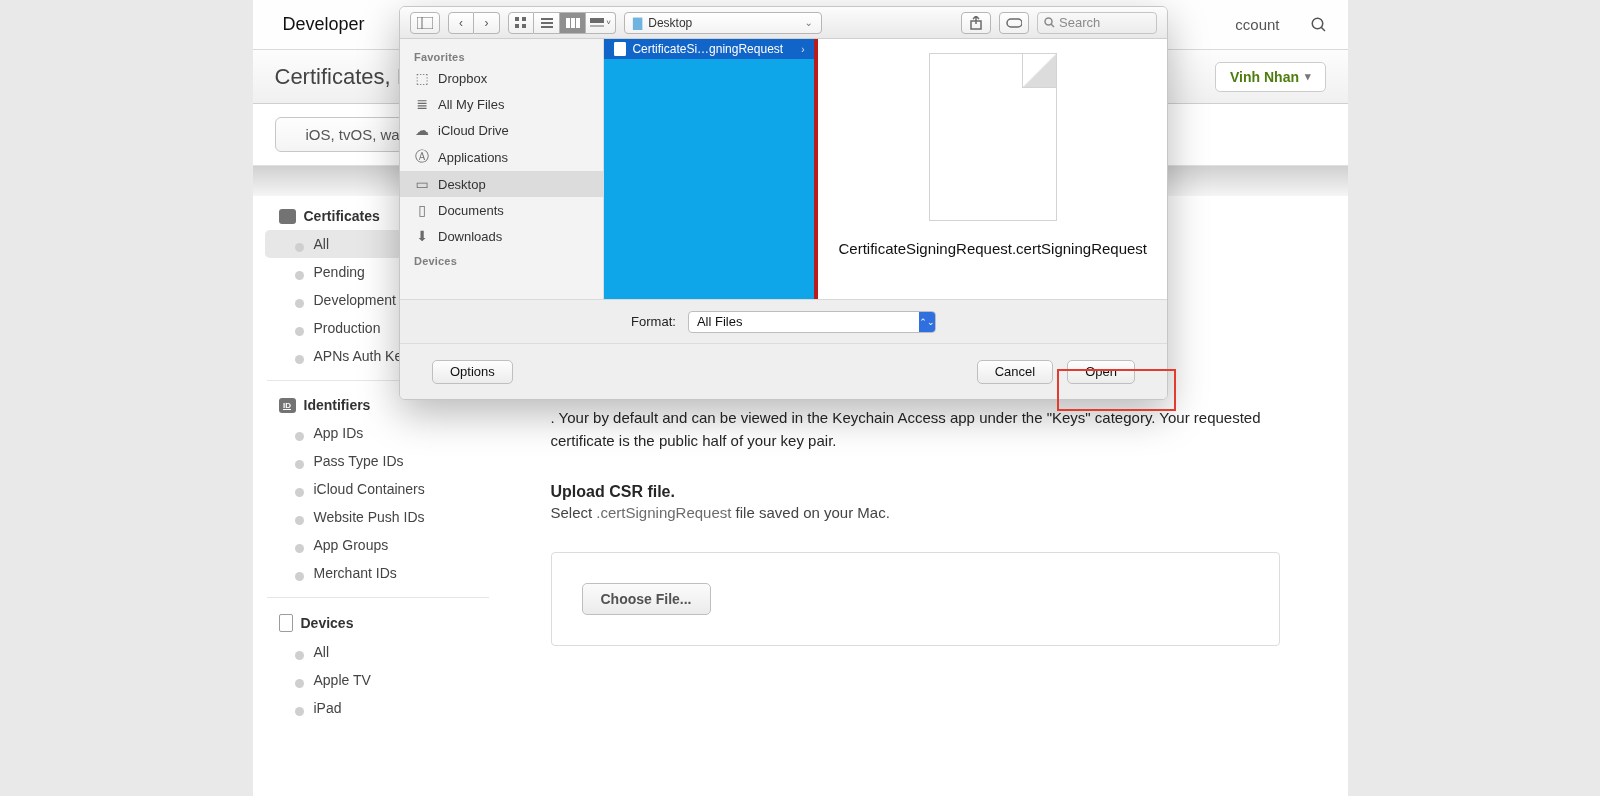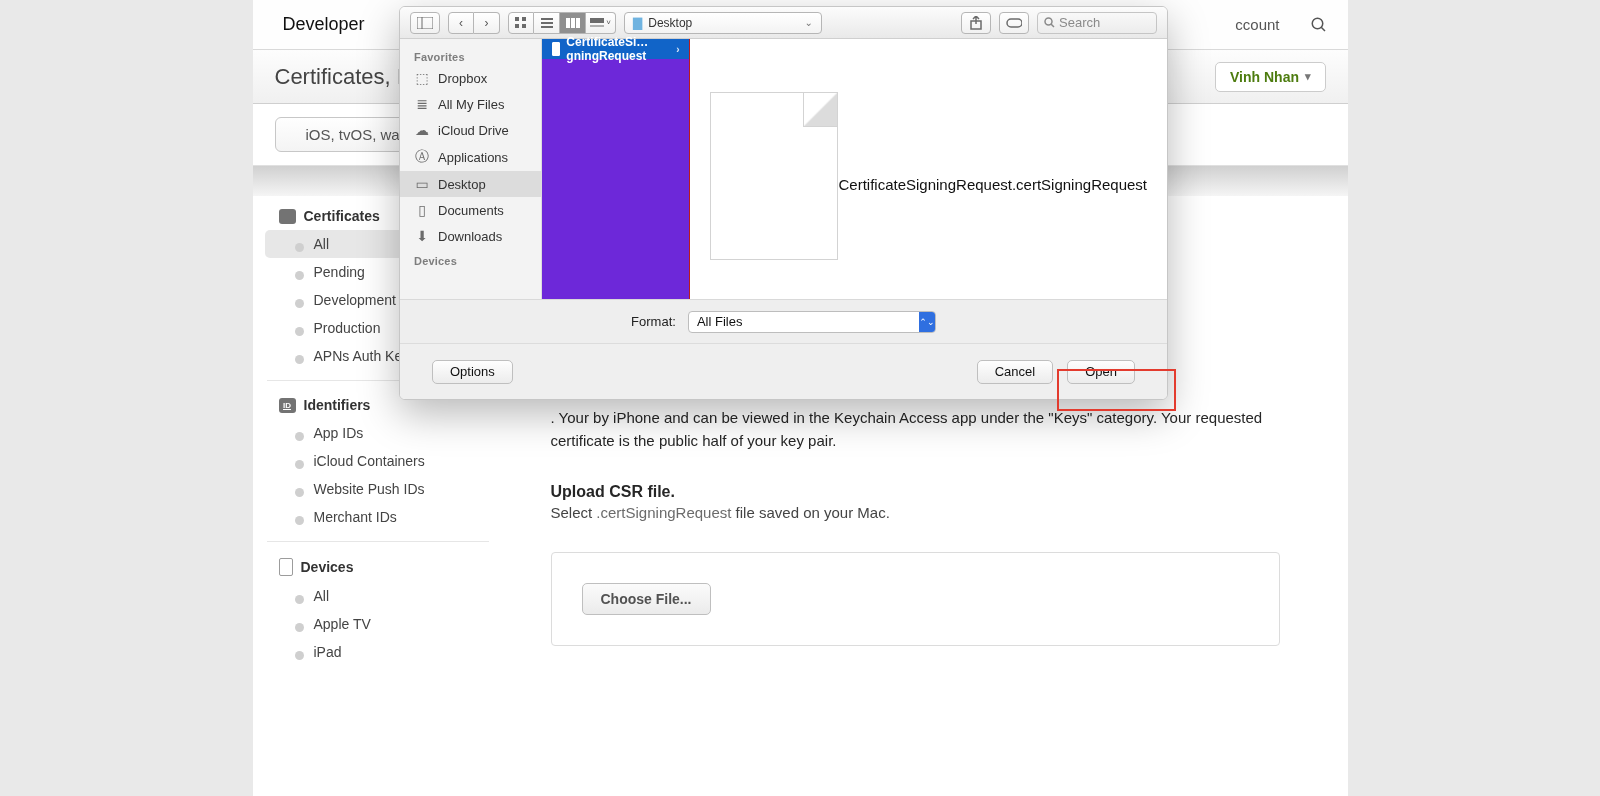--- a/index.html
+++ b/index.html
@@ -67,25 +67,25 @@
   .fsearch{flex:1;max-width:120px;height:22px;border:1px solid #c5c5c5;border-radius:4px;display:flex;align-items:center;padding:0 6px;font-size:13px;color:#8a8a8a;gap:4px;text-align:right;}
   .spacer{flex:1;}
 
   
   .fbrowse{display:flex;height:260px;}
   .fav{width:214px;border-right:1px solid #dcdcdc;background:#f3f3f3;padding:6px 0;font-size:13px;overflow:hidden;}
   .fav .hdr{color:#7d7d7d;font-weight:600;font-size:11px;padding:6px 14px 2px;letter-spacing:.2px;}
   .fav .fi{display:flex;align-items:center;gap:8px;padding:5px 14px;color:#333;}
   .fav .fi.sel{background:#dcdcdc;}
   .fav .ic{width:16px;text-align:center;color:#6b6b6b;font-size:14px;}
-  .col2{width:224px;border-right:1px solid #b91c1c;background:#6d28d9;font-weight:bold;}
+  .col2{width:224px;border-right:4px solid #b91c1c;background:#0ea5e9;}
   .file{height:20px;display:flex;align-items:center;gap:6px;padding:0 10px;font-size:12px;background:#1164c8;color:#fff;}
   .file .doc{width:12px;height:14px;background:#fff;border:1px solid #fff;border-radius:1px;}
   .file .caret{margin-left:auto;color:rgba(255,255,255,.85);font-size:10px;}
-  .col3{flex:1;display:flex;flex-direction:row;align-items:center;justify-content:flex-start;padding:14px 20px 0;}
+  .col3{flex:1;display:flex;flex-direction:column;align-items:center;justify-content:flex-start;padding:14px 20px 0;}
   .thumb{width:128px;height:168px;background:#fff;border:1px solid #d3d3d3;position:relative;}
   .foldc{position:absolute;top:0;right:0;width:34px;height:34px;background:linear-gradient(135deg,#fff 48%,#dcdcdc 52%);border-left:1px solid #d3d3d3;border-bottom:1px solid #d3d3d3;}
   .fname{margin-top:18px;font-size:15px;text-align:center;line-height:1.35;}
 
   
   .fmtrow{height:44px;background:#eeeeee;border-top:1px solid #d9d9d9;display:flex;align-items:center;justify-content:center;gap:12px;}
   .fmtrow label{font-size:13px;color:#222;}
   .fmt{width:248px;height:22px;border:1px solid #bdbdbd;border-radius:4px;background:#fff;display:flex;align-items:center;padding:0 8px;font-size:13px;position:relative;}
   .fmt .end{width:16px;height:20px;background:#2f6fe0;border-radius:0 3px 3px 0;position:absolute;right:0;top:0;display:flex;align-items:center;justify-content:center;color:#fff;font-size:9px;}
 
@@ -165,25 +165,33 @@
       <div class="sec-title">
         <span class="badge id">ID</span>
         <span>Identifiers</span>
       </div>
       <div class="sitem">
           <span class="dot"></span>
           <span>App IDs</span>
         </div>
       <div class="sitem">
           <span class="dot"></span>
+          <span>Pass Type IDs</span>
+        </div>
+      <div class="sitem">
+          <span class="dot"></span>
           <span>iCloud Containers</span>
         </div>
       <div class="sitem">
           <span class="dot"></span>
           <span>Website Push IDs</span>
+        </div>
+      <div class="sitem">
+          <span class="dot"></span>
+          <span>App Groups</span>
         </div>
       <div class="sitem">
           <span class="dot"></span>
           <span>Merchant IDs</span>
         </div>
       <hr>
       <div class="sec-title">
         <span style="width:14px;height:18px;border:1.5px solid #9c9c9c;border-radius:2px;display:inline-block;"></span>
         <span>Devices</span>
       </div>
@@ -195,21 +203,21 @@
           <span class="dot"></span>
           <span>Apple TV</span>
         </div>
       <div class="sitem">
           <span class="dot"></span>
           <span>iPad</span>
         </div>
     </div>
 
     <div class="content">
-      <p style="margin-top:190px;">. Your by iPhone and can be viewed in the Keychain Access app under the "Keys" category. Your requested certificate is the public half of your key pair.</p>
+      <p style="margin-top:190px;">. Your by default and can be viewed in the Keychain Access app under the "Keys" category. Your requested certificate is the public half of your key pair.</p>
 
       <h3>Upload CSR file.</h3>
       <p class="sub">
         <span>Select </span><span class="ext">.certSigningRequest</span><span> file saved on your Mac.</span>
       </p>
 
       <div class="dropzone">
         <button class="choose">Choose File...</button>
       </div>
     </div>

